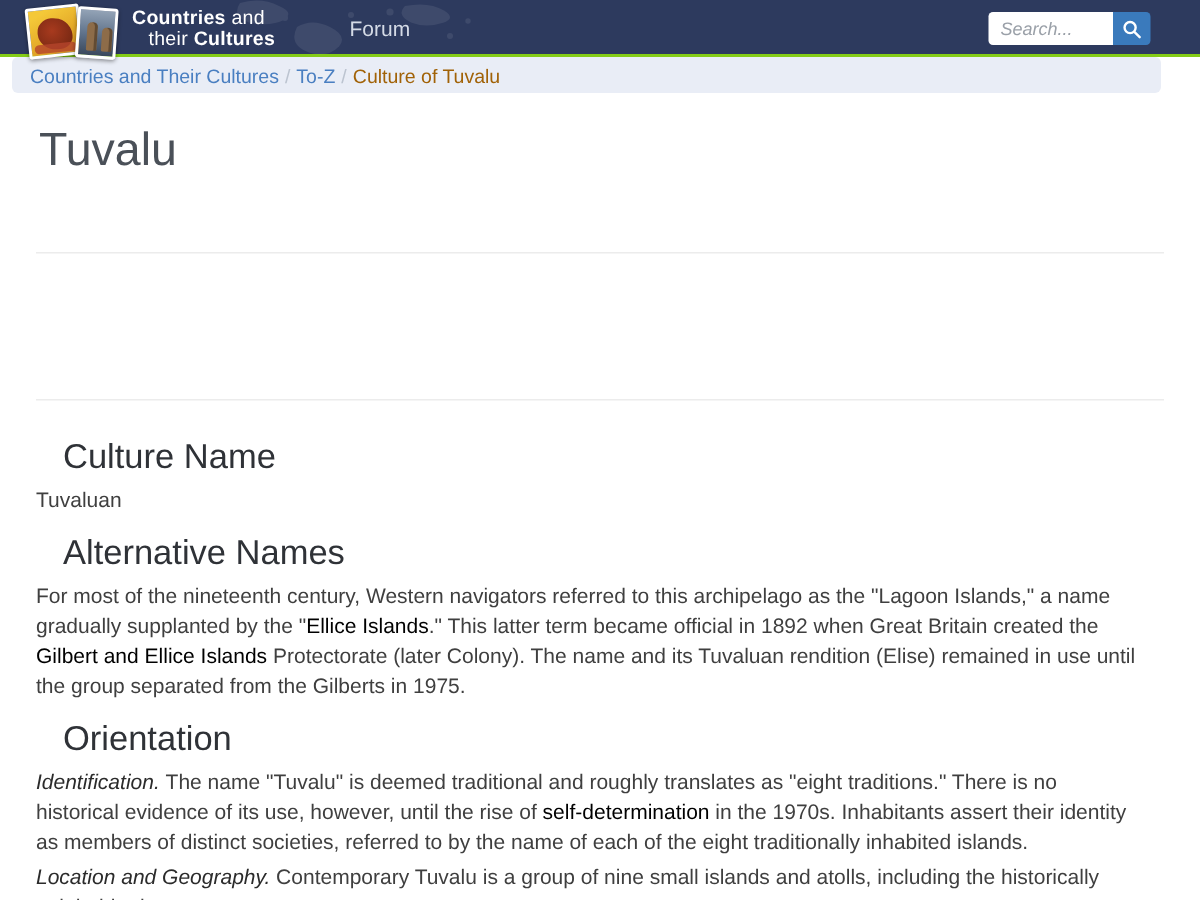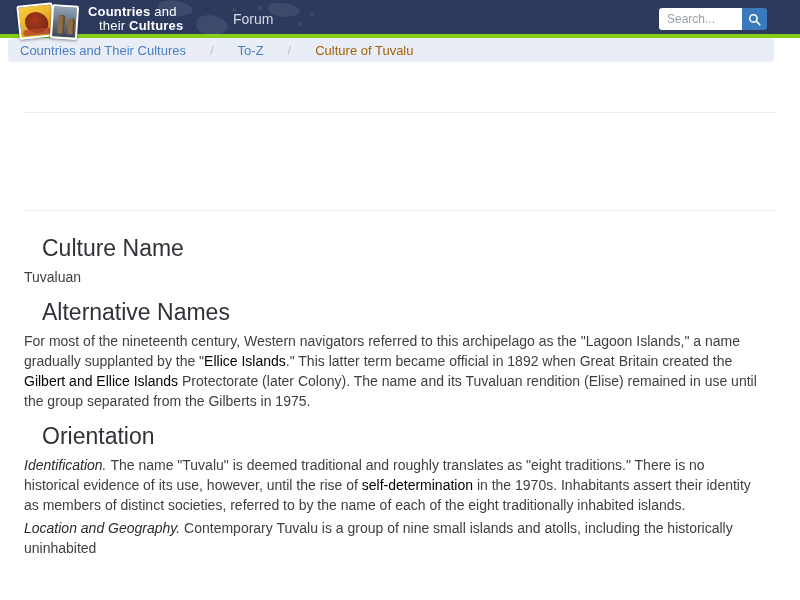--- a/index.html
+++ b/index.html
@@ -9,21 +9,21 @@
     background: #ffffff;
     font-family: "Liberation Sans", sans-serif;
     color: #3f3f3f;
   }
 
   
   .navbar {
     position: relative;
     height: 38px;
     background: #2d3a5e;
-    border-bottom: 4px solid #84cc16;
+    border-bottom: 2px solid #84cc16;
   }
   .brand { position: absolute; left: 0; top: 0; height: 44px; width: 200px; text-decoration: none; cursor: pointer; }
   .logo-tiles { position: absolute; left: 18px; top: 2px; width: 64px; height: 42px; z-index: 6; }
   .tile {
     position: absolute; border: 2px solid #fff; border-radius: 2px;
     box-shadow: 0 1px 3px rgba(0,0,0,.45);
   }
   .tile1 {
     left: 0; top: 2px; width: 36px; height: 34px; transform: rotate(-6deg);
     background: linear-gradient(155deg, #f4c838 15%, #e0a225 70%, #c9882a 100%);
@@ -57,33 +57,34 @@
   .map-watermark { position: absolute; left: 150px; top: 0; width: 180px; height: 40px; opacity: .08; z-index: 1; }
   .forum-link {
     position: absolute; left: 233px; top: 11px; z-index: 6;
     color: #d4dae6; font-size: 14px; text-decoration: none; cursor: pointer;
   }
   .search-box { position: absolute; right: 33px; top: 8px; display: flex; z-index: 6; }
   .search-box input {
     width: 83px; height: 22px; border: none; border-radius: 3px 0 0 3px;
     padding: 0 8px; font-size: 12px; color: #333; outline: none;
     font-family: "Liberation Sans", sans-serif;
+    font-style: italic;
   }
   .search-box input::placeholder { color: #9aa0a8; }
   .search-box button {
     width: 25px; height: 22px; border: none; border-radius: 0 3px 3px 0;
     background: #3a7abc; display: flex; align-items: center; justify-content: center;
     cursor: pointer; padding: 0;
   }
 
   
   .breadcrumb {
     margin: 0 26px 0 8px; height: 24px;
     background: #e9edf6; border-radius: 4px;
-    display: flex; align-items: center; gap: 24px;
+    display: flex; align-items: center; gap: 4px;
     padding-left: 12px; font-size: 13px;
   }
   .breadcrumb a { color: #4a7fc1; text-decoration: none; cursor: pointer; }
   .breadcrumb .sep { color: #bcc4d0; }
   .breadcrumb .current { color: #a16207; }
 
   
   .content { padding: 0 24px; }
   h1.page-title {
     margin: 20px 0 0 0; padding-left: 2px;
@@ -156,20 +157,21 @@
 
 <nav class="breadcrumb">
   <a>Countries and Their Cultures</a>
   <span class="sep">/</span>
   <a>To-Z</a>
   <span class="sep">/</span>
   <span class="current">Culture of Tuvalu</span>
 </nav>
 
 <main class="content">
+  <h1 class="page-title">Tuvalu</h1>
 
   <div class="ad-gap">
     <hr class="first">
     <div class="gap"></div>
     <hr>
   </div>
 
   <div id="sections">
       <h2>Culture Name</h2>
       <p><span>Tuvaluan</span></p>

